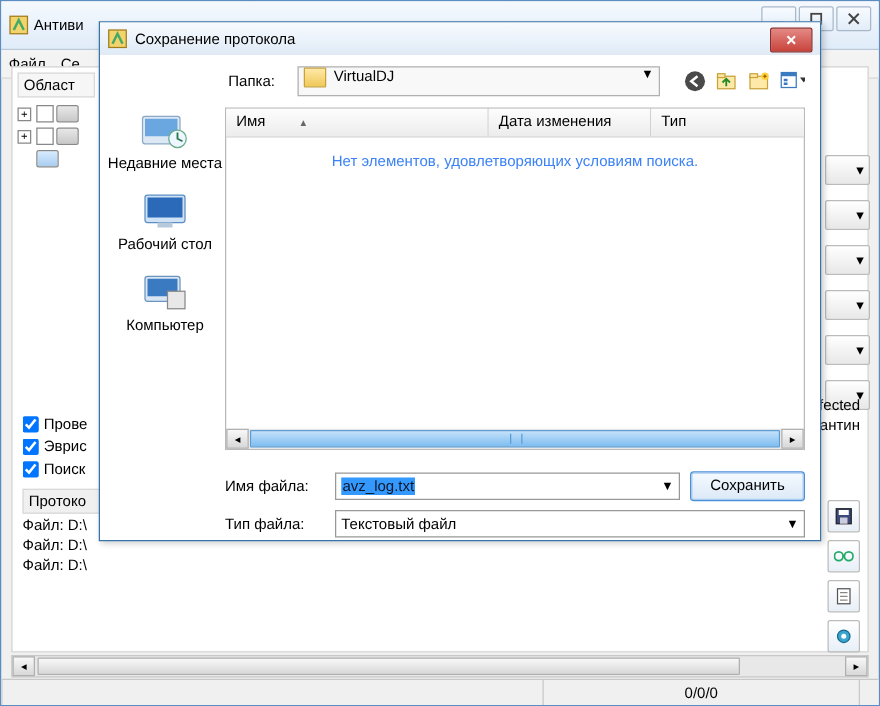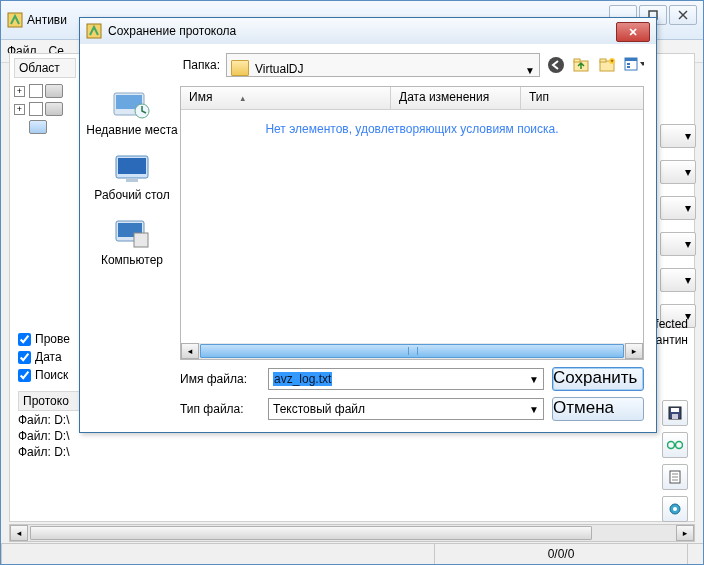--- a/index.html
+++ b/index.html
@@ -31,47 +31,47 @@
 .hscroll .thumb{flex:0 0 auto;width:560px;height:12px;margin-left:2px;background:linear-gradient(#f8f8f8,#d8d8d8);border:1px solid #b0b0b0;border-radius:1px}
 .statusbar{position:absolute;left:0;right:0;bottom:0;height:20px;background:#f0f0f0;border-top:1px solid #c8c8c8;display:flex;align-items:center}
 .status-seg{border-left:1px solid #c8c8c8;height:100%;display:flex;align-items:center;padding:0 26px}
 
 
 .dlg{position:absolute;left:78px;top:16px;width:576px;height:414px;background:#f5f8fc;border:1px solid #3873a8;box-shadow:2px 2px 5px rgba(0,0,0,0.2)}
 .dlg-title{height:26px;background:linear-gradient(#f8fbfe,#dfeaf6);border-bottom:1px solid #c3d3e4;display:flex;align-items:center;padding:0 6px;position:relative}
 .dlg-title .ico{width:16px;height:16px;margin-right:6px}
 .dlg-close{position:absolute;right:6px;top:4px;width:32px;height:18px;background:linear-gradient(#e48985,#c9433b);border:1px solid #8a2b25;border-radius:2px;color:#fff;display:flex;align-items:center;justify-content:center;font-weight:bold;font-size:11px}
 .dlg-body{position:absolute;top:26px;left:0;right:0;bottom:0;background:#fff}
-.folder-row{position:absolute;left:96px;top:10px;right:12px;height:22px;display:flex;align-items:center;gap:6px}
+.folder-row{position:absolute;left:96px;top:10px;right:12px;height:22px;display:flex;align-items:center;gap:18px}
 .folder-label{width:44px;text-align:right}
-.folder-dd{flex:1;height:22px;border:1px solid #b0b0b0;background:#f8f8f8;display:flex;align-items:flex-end;padding:0 4px;position:relative}
+.folder-dd{flex:1;height:22px;border:1px solid #b0b0b0;background:#f8f8f8;display:flex;align-items:flex-start;padding:0 4px;position:relative}
 .folder-ico{width:16px;height:14px;background:linear-gradient(#ffe9a8,#f0c858);border:1px solid #c9a23a;border-radius:1px;margin-right:6px}
 .folder-dd .dd-arrow{position:absolute;right:4px;font-size:10px}
 .tb-icons{display:flex;gap:6px;align-items:center}
 .ticon{width:20px;height:20px;border-radius:2px;display:flex;align-items:center;justify-content:center}
 .places{position:absolute;left:6px;top:42px;width:92px;text-align:center}
 .place{margin-bottom:14px}
 .place .pic{width:40px;height:36px;margin:0 auto 2px;display:flex;align-items:center;justify-content:center}
 .place .lbl{font-size:12px;line-height:13px}
 .listarea{position:absolute;left:100px;top:42px;right:12px;height:272px;border:1px solid #b9b9b9;background:#fff}
 .listhead{height:22px;display:flex;border-bottom:1px solid #d0d0d0}
 .listhead .col{border-right:1px solid #d0d0d0;padding:3px 8px;background:linear-gradient(#fdfdfd,#ececec);font-size:12px;box-sizing:border-box}
 .listhead .col.sort::after{content:"▴";font-size:9px;margin-left:28px;color:#666}
 .empty-msg{text-align:center;margin-top:12px;color:#3b82f6;font-size:12px}
 .list-hscroll{position:absolute;left:0;right:0;bottom:0;height:16px;background:#e8e8e8;display:flex;align-items:center}
 .list-hscroll .arrow{width:16px;height:14px;background:linear-gradient(#f8f8f8,#d8d8d8);border:1px solid #b0b0b0;display:flex;align-items:center;justify-content:center;font-size:9px}
 .list-hscroll .thumb{flex:1;height:12px;margin:0 1px;background:linear-gradient(#c4e1fb,#7ebdf0);border:1px solid #5a9dd6;border-radius:1px;position:relative}
 .list-hscroll .thumb::after{content:"";position:absolute;left:50%;top:2px;width:8px;height:8px;margin-left:-4px;border-left:1px solid #5a9dd6;border-right:1px solid #5a9dd6}
-.bottom-rows{position:absolute;left:100px;right:12px;top:322px}
+.bottom-rows{position:absolute;left:100px;right:12px;top:332px}
 .brow{display:flex;align-items:center;height:26px;gap:8px;margin-bottom:4px}
 .blabel{width:80px}
 .binput{flex:1;height:20px;border:1px solid #989898;background:#fff;display:flex;align-items:center;padding:0 4px;position:relative}
 .binput .sel{background:#3399ff;color:#0f172a;padding:0 1px}
 .binput .dd-arrow{position:absolute;right:4px;font-size:10px}
-.bbtn{width:90px;height:22px;border:1px solid #8fa8c6;border-radius:3px;background:linear-gradient(#f5faff,#dce9f7);text-align:left;line-height:20px;font-size:17px}
+.bbtn{width:90px;height:22px;border:1px solid #8fa8c6;border-radius:3px;background:linear-gradient(#f5faff,#dce9f7);text-align:center;line-height:20px;font-size:12px}
 .bbtn.primary{border-color:#4d8fd6;box-shadow:0 0 0 1px #a6cdf2 inset}
 
 svg{display:block}
 </style>
 </head>
 <body>
 
 <div class="outer">
   <div class="outer-title">
     <span class="ico">
@@ -124,21 +124,21 @@
         </div>
     </div>
 
     <div class="lower-checks">
       <label>
           <input type="checkbox" checked="" style="">
           <span>Прове</span>
         </label>
       <label>
           <input type="checkbox" checked="" style="">
-          <span>Дата</span>
+          <span>Эврис</span>
         </label>
       <label>
           <input type="checkbox" checked="" style="">
           <span>Поиск</span>
         </label>
     </div>
 
     <div class="proto-label">Протоко</div>
     <div class="file-lines">
       <div>Файл: D:\</div>
@@ -312,18 +312,17 @@
             <span class="dd-arrow">▼</span>
           </div>
           <div class="bbtn primary">Сохранить</div>
         </div>
         <div class="brow">
           <div class="blabel">Тип файла:</div>
           <div class="binput">
             <span>Текстовый файл</span>
             <span class="dd-arrow">▼</span>
           </div>
-          <div class="bbtn">Отмена</div>
         </div>
       </div>
     </div>
   </div>
 </div>
 
 </body></html>

